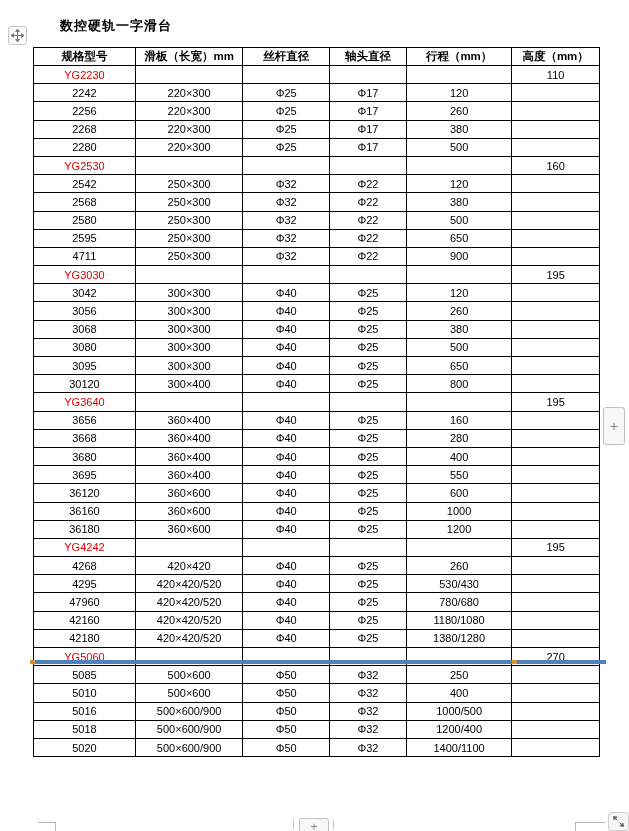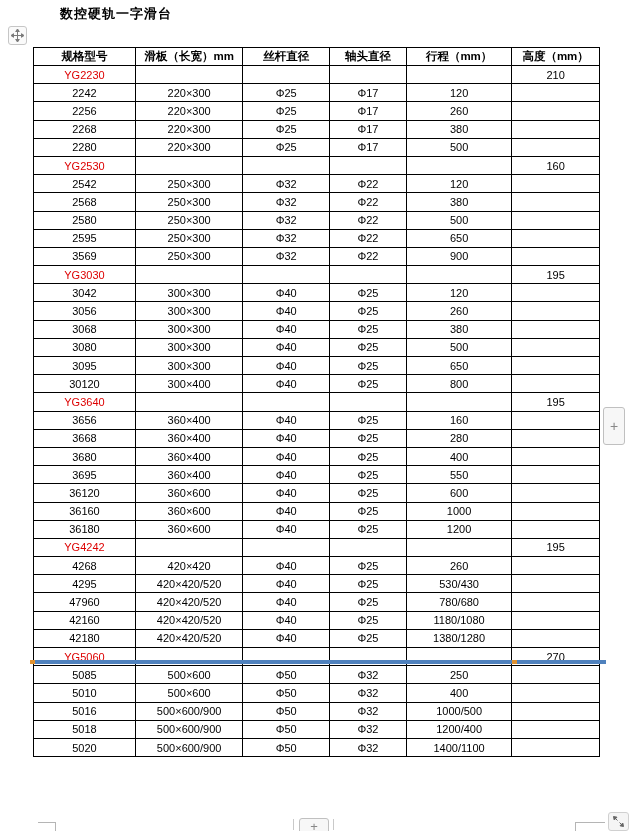--- a/index.html
+++ b/index.html
@@ -3,21 +3,21 @@
 <meta charset="utf-8">
 <style>
   * { box-sizing: border-box; margin: 0; padding: 0; }
   html,body { width:629px; height:831px; }
   body {
     background:#ffffff;
     font-family:"Liberation Sans","DejaVu Sans",sans-serif;
     overflow:hidden; position:relative;
   }
   .doc-title {
-    position:absolute; left:60px; top:5px;
+    position:absolute; left:60px; top:17px;
     font-size:13px; font-weight:bold; color:#000;
     letter-spacing:1px;
   }
   
   .move-handle {
     position:absolute; left:8px; top:26px; width:19px; height:19px;
     background:#fafafa; border:1px solid #c6c6c6; border-radius:3px;
     display:flex; align-items:center; justify-content:center;
     padding:0; cursor:move;
   }
@@ -113,21 +113,21 @@
       <th>高度（mm）</th>
     </tr>
   </thead>
   <tbody id="tbody">
       <tr class="group-row">
         <td>YG2230</td>
         <td></td>
         <td></td>
         <td></td>
         <td></td>
-        <td>210</td>
+        <td>110</td>
       </tr>
       <tr>
         <td>2242</td>
         <td>220×300</td>
         <td>Φ25</td>
         <td>Φ17</td>
         <td>120</td>
         <td></td>
       </tr>
       <tr>
@@ -188,21 +188,21 @@
       </tr>
       <tr>
         <td>2595</td>
         <td>250×300</td>
         <td>Φ32</td>
         <td>Φ22</td>
         <td>650</td>
         <td></td>
       </tr>
       <tr>
-        <td>3569</td>
+        <td>4711</td>
         <td>250×300</td>
         <td>Φ32</td>
         <td>Φ22</td>
         <td>900</td>
         <td></td>
       </tr>
       <tr class="group-row">
         <td>YG3030</td>
         <td></td>
         <td></td>

